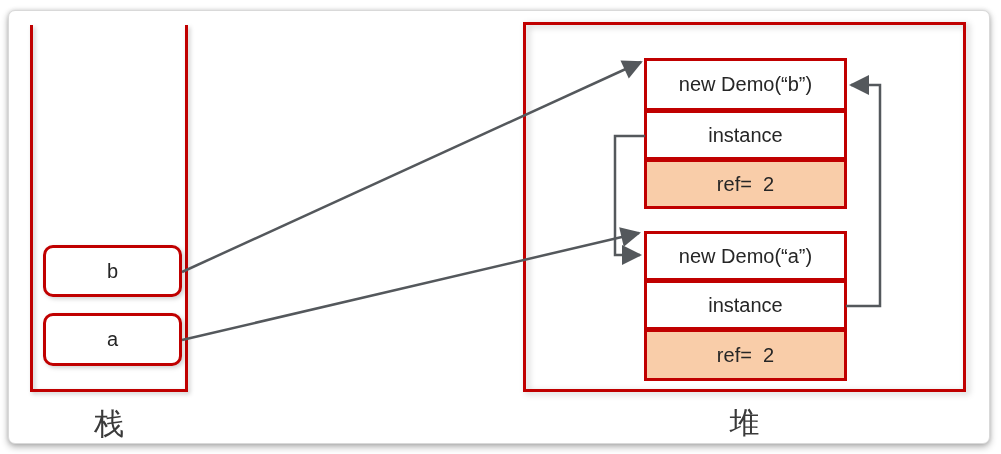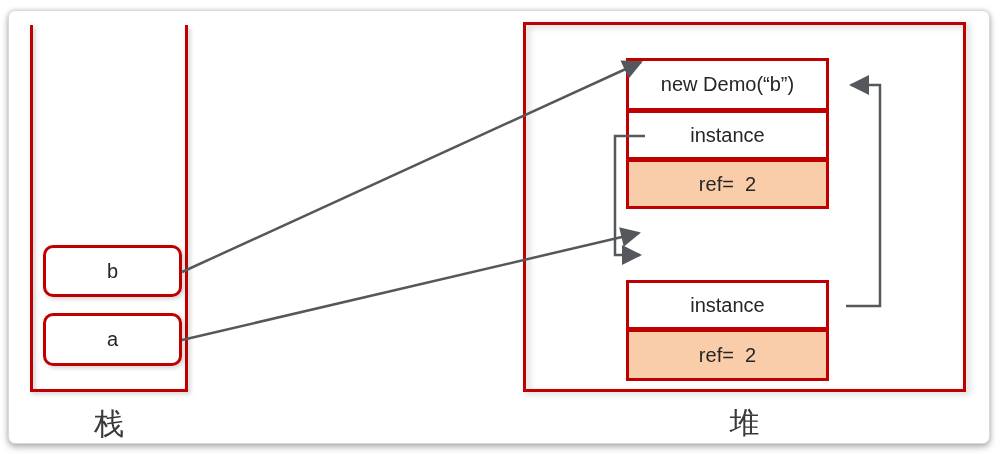--- a/index.html
+++ b/index.html
@@ -45,21 +45,21 @@
 
   
   .heap-frame {
     position: absolute; left: 523px; top: 22px; width: 443px; height: 370px;
     border: 3px solid var(--border-red);
     filter: drop-shadow(3px 2px 3px rgba(0,0,0,0.22));
   }
 
   
   .cell {
-    position: absolute; left: 626px; width: 203px;
+    position: absolute; left: 644px; width: 203px;
     background: #fff; border: 3px solid var(--border-red);
     display: flex; align-items: center; justify-content: center;
     font-size: 20px; color: var(--text-dark);
   }
   .cell.ref { background: var(--ref-fill); white-space: pre; text-align: right; }
 
   .obj-b-title    { top: 58px;  height: 53px; }
   .obj-b-instance { top: 110px; height: 50px; }
   .obj-b-ref      { top: 159px; height: 50px; }
 
@@ -97,20 +97,21 @@
   </div>
 
   <div class="region-label stack-label">栈</div>
 
   <div class="heap-frame"></div>
 
   <div class="cell obj-b-title">new Demo(“b”)</div>
   <div class="cell obj-b-instance">instance</div>
   <div class="cell ref obj-b-ref">ref=  2</div>
 
+  <div class="cell obj-a-title">new Demo(“a”)</div>
   <div class="cell obj-a-instance">instance</div>
   <div class="cell ref obj-a-ref">ref=  2</div>
 
   <div class="region-label heap-label">堆</div>
 
   <svg class="arrows" width="1001" height="454" viewBox="0 0 1001 454">
     <defs>
       <marker id="arrowhead" viewBox="0 0 10 10" refX="9" refY="5" markerWidth="9" markerHeight="8" orient="auto-start-reverse">
         <path d="M0,0 L10,5 L0,10 z"></path>
       </marker>

